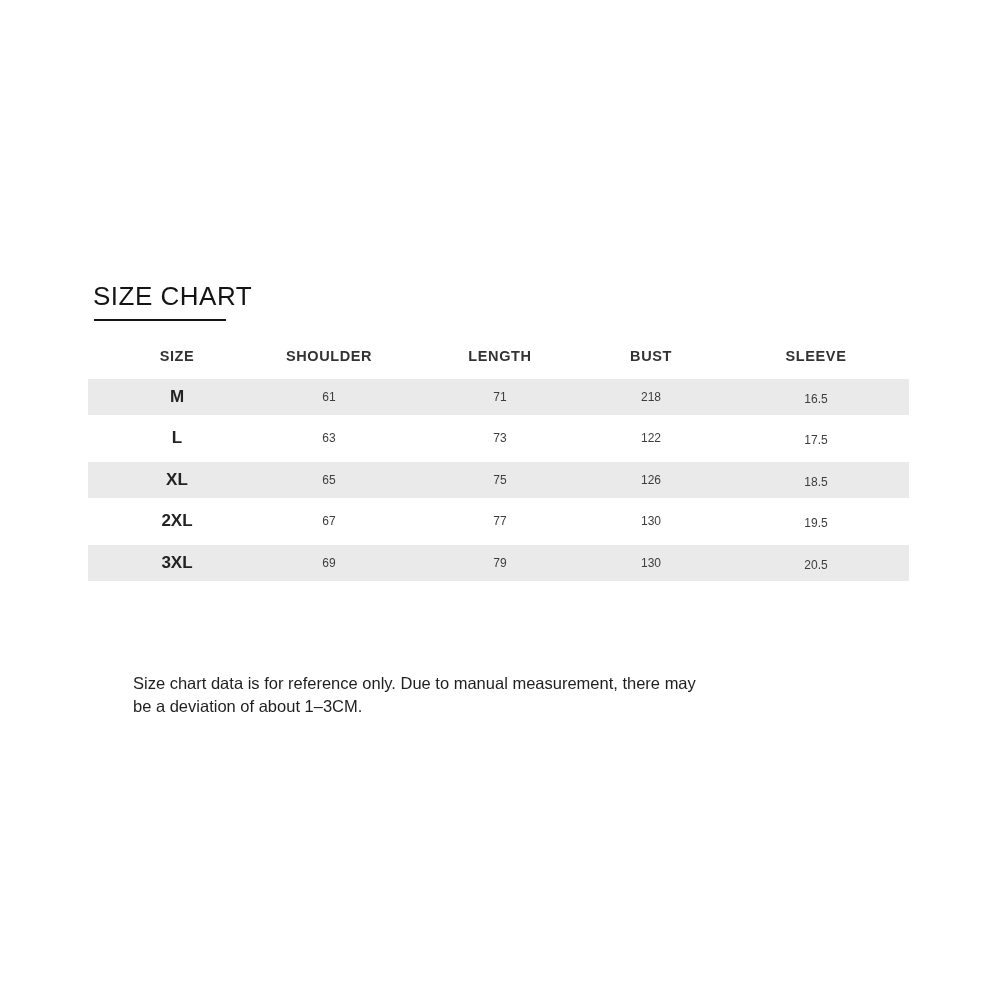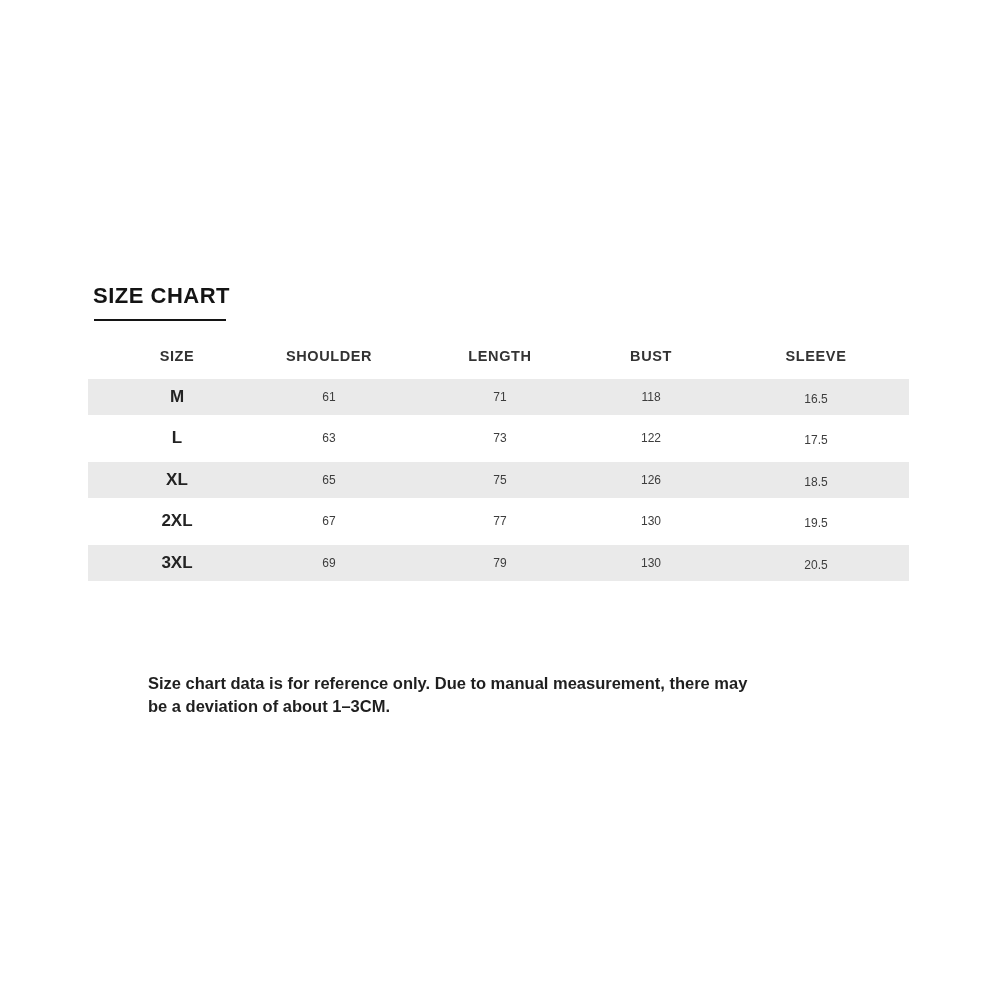--- a/index.html
+++ b/index.html
@@ -12,23 +12,23 @@
     position: relative;
     background: var(--background, #ffffff);
     font-family: "Liberation Sans", sans-serif;
     overflow: hidden;
   }
 
   .page-title {
     position: absolute;
     left: 93px;
     top: 284px;
-    font-size: 22px;
+    font-size: 26px;
     line-height: 24px;
-    font-weight: 700;
+    font-weight: 400;
     letter-spacing: 0.5px;
     color: var(--title-text, #141414);
     white-space: nowrap;
   }
 
   .title-underline {
     position: absolute;
     left: 94px;
     top: 319px;
     width: 132px;
@@ -95,26 +95,26 @@
     color: var(--value-text, #3d3d3d);
   }
 
   
   .row:not(.thead) .cell.c5 {
     top: calc(50% + 2px);
   }
 
   .note {
     position: absolute;
-    left: 148px;
+    left: 133px;
     top: 672px;
     margin: 0;
     font-size: 16.5px;
     line-height: 23px;
-    font-weight: 700;
+    font-weight: 400;
     color: var(--note-text, #1f1f1f);
   }
 </style>
 </head>
 <body>
 
 <div class="page-title">SIZE CHART</div>
 <div class="title-underline"></div>
 
 <div class="size-table">
@@ -124,21 +124,21 @@
     <span class="cell th c2">SHOULDER</span>
     <span class="cell th c3">LENGTH</span>
     <span class="cell th c4">BUST</span>
     <span class="cell th c5">SLEEVE</span>
   </div>
 
   <div class="row striped">
     <span class="cell size-label c1">M</span>
     <span class="cell value c2">61</span>
     <span class="cell value c3">71</span>
-    <span class="cell value c4">118</span>
+    <span class="cell value c4">218</span>
     <span class="cell value c5">16.5</span>
   </div>
 
   <div class="row">
     <span class="cell size-label c1">L</span>
     <span class="cell value c2">63</span>
     <span class="cell value c3">73</span>
     <span class="cell value c4">122</span>
     <span class="cell value c5">17.5</span>
   </div>

